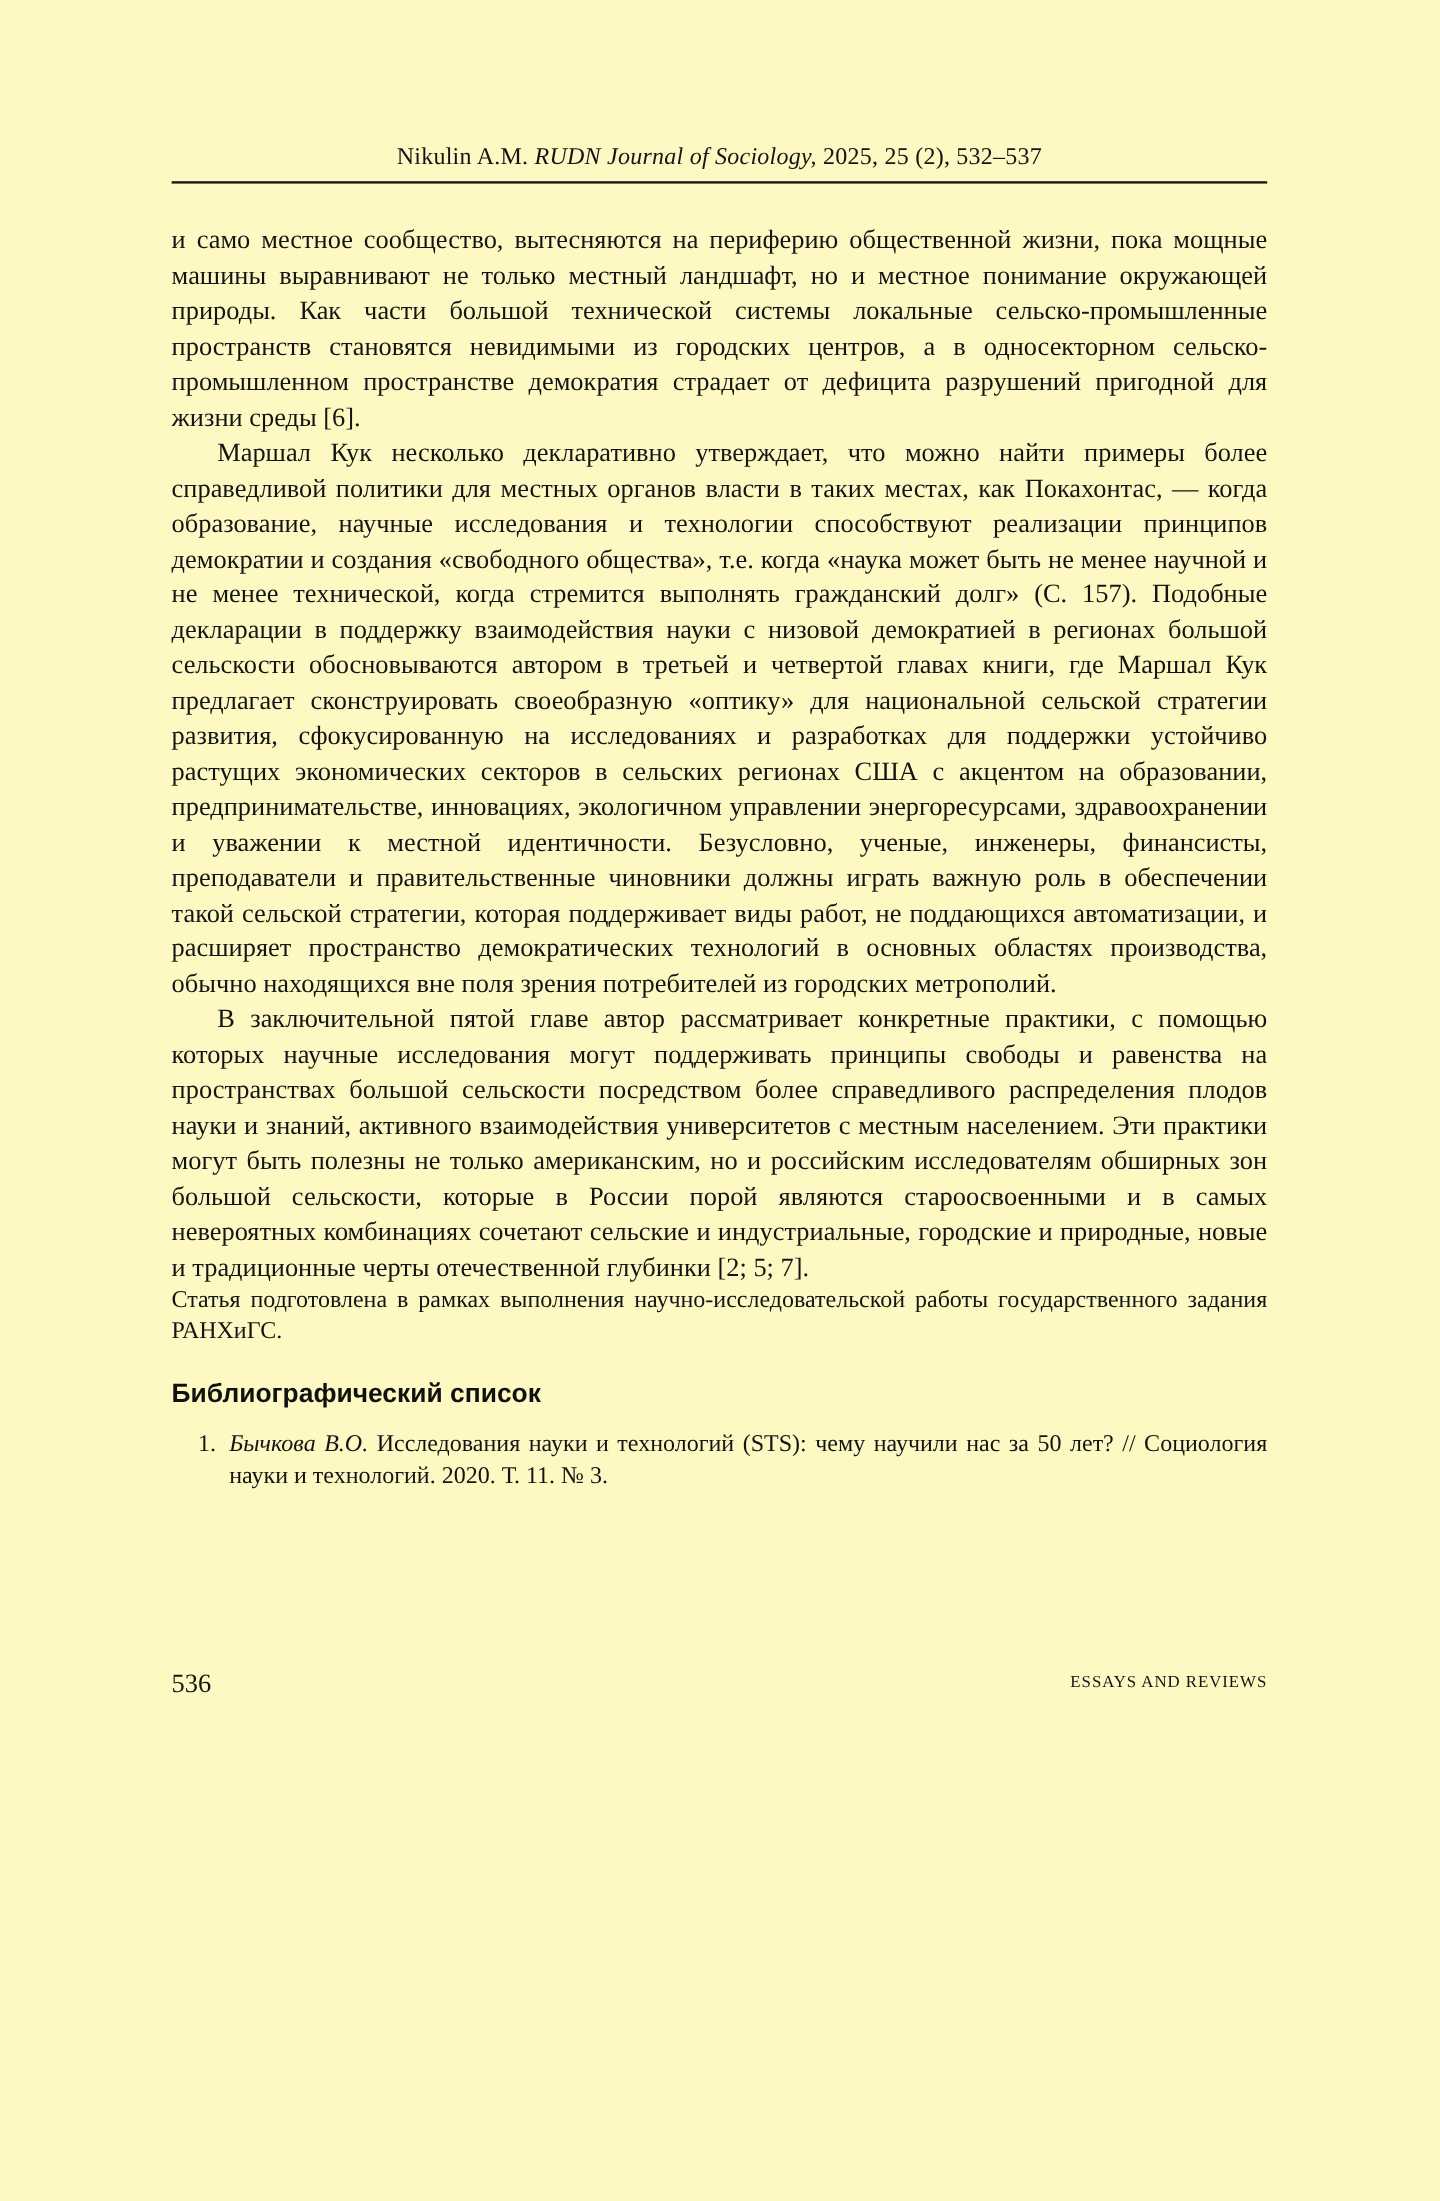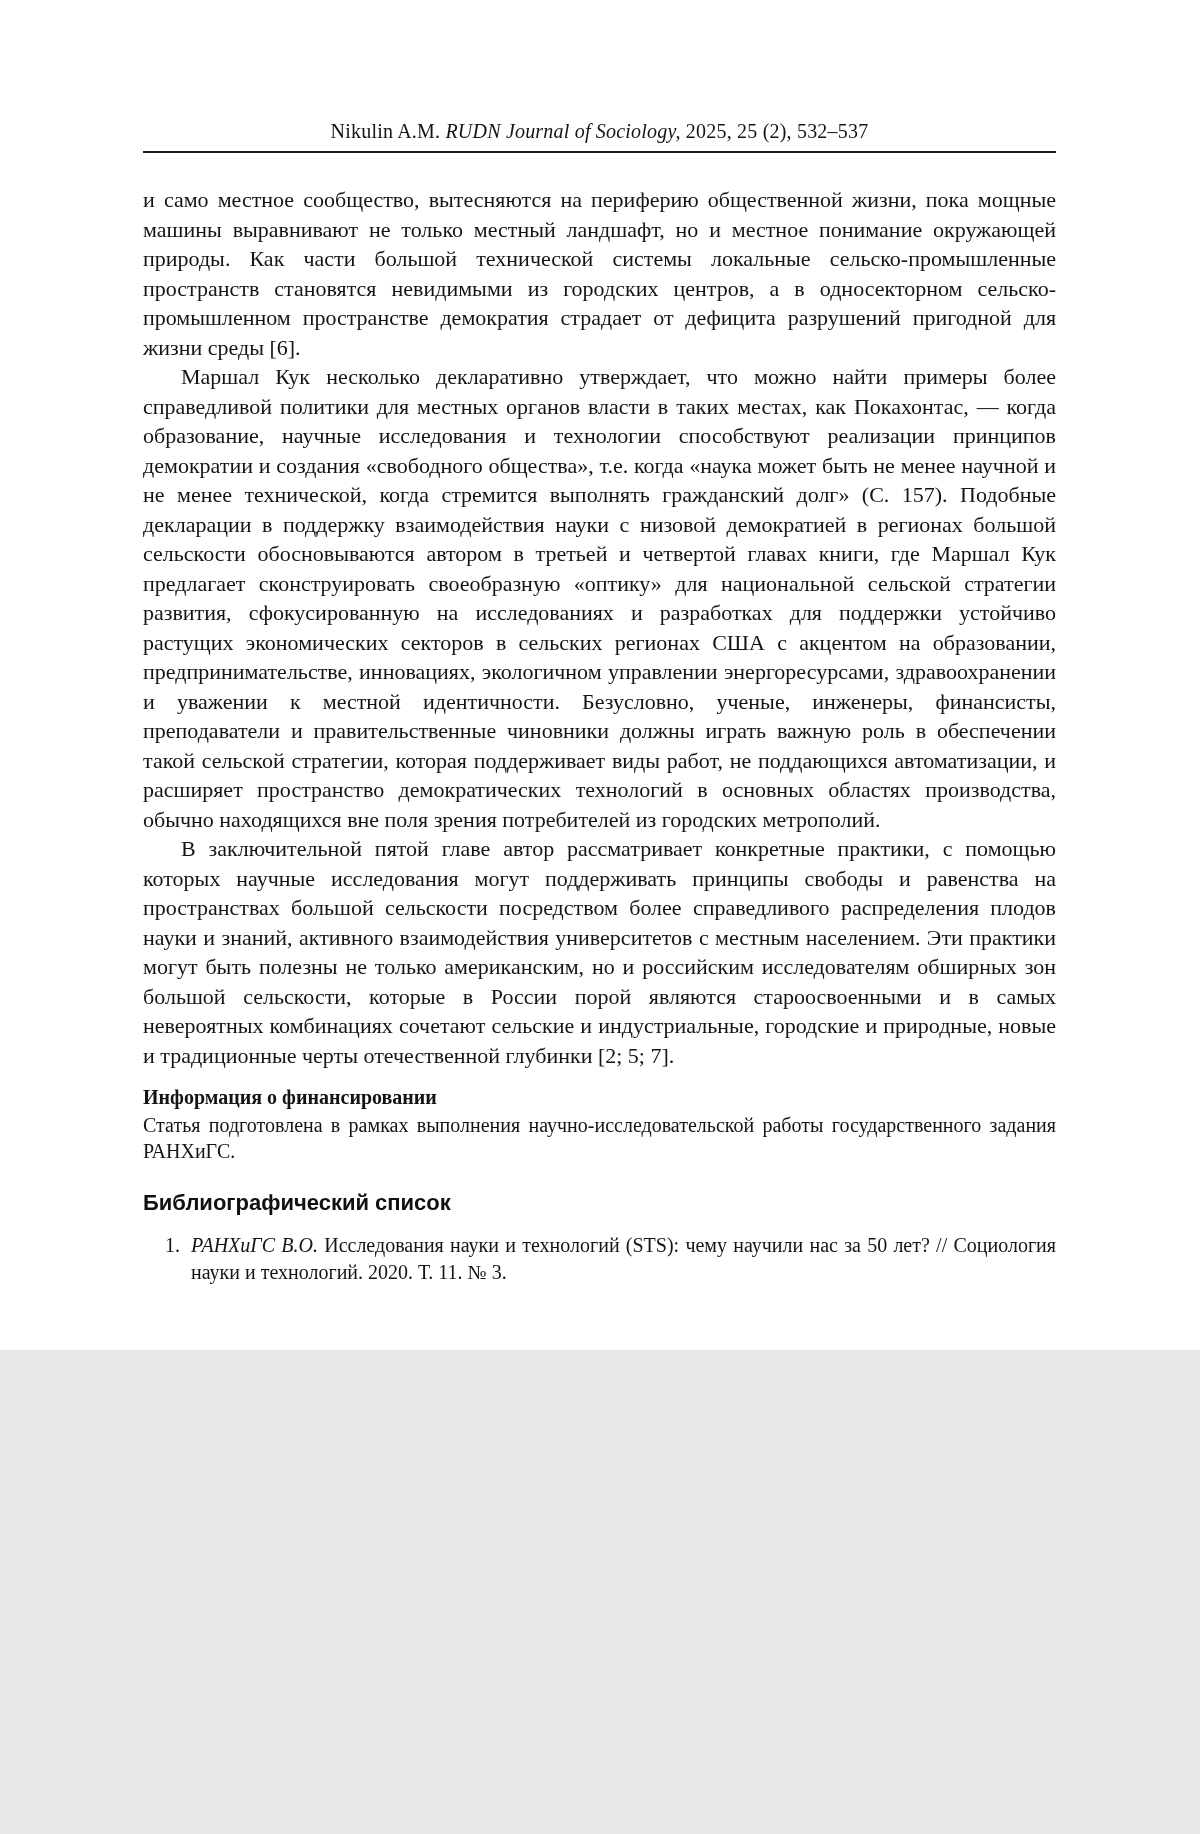--- a/index.html
+++ b/index.html
@@ -3,23 +3,23 @@
 <meta charset="utf-8">
 <style>
   html, body {
     margin: 0;
     padding: 0;
     background: #e8e8e8;
   }
   .page {
     position: relative;
     width: 1200px;
-    height: 1350px;
+    height: 1834px;
     margin: 0 auto;
-    background: #ffffff;
+    background: #fef9c3;
     font-family: "Liberation Serif", serif;
     color: #141414;
     overflow: hidden;
   }
   .content {
     padding: 120px 144px 0 143px;
   }
   .running-head {
     text-align: center;
     font-size: 20px;
@@ -109,28 +109,27 @@
       <span>2025, 25 (2), 532–537</span>
     </div>
 
     <hr class="head-rule">
 
     <div class="body-text">
       <p class="para no-indent">и само местное сообщество, вытесняются на периферию общественной жизни, пока мощные машины выравнивают не только местный ландшафт, но и местное понимание окружающей природы. Как части большой технической системы локальные сельско-промышленные пространств становятся невидимыми из городских центров, а в односекторном сельско-промышленном пространстве демократия страдает от дефицита разрушений пригодной для жизни среды [6].</p>
       <p class="para">Маршал Кук несколько декларативно утверждает, что можно найти примеры более справедливой политики для местных органов власти в таких местах, как Покахонтас, — когда образование, научные исследования и технологии способствуют реализации принципов демократии и создания «свободного общества», т.е. когда «наука может быть не менее научной и не менее технической, когда стремится выполнять гражданский долг» (С. 157). Подобные декларации в поддержку взаимодействия науки с низовой демократией в регионах большой сельскости обосновываются автором в третьей и четвертой главах книги, где Маршал Кук предлагает сконструировать своеобразную «оптику» для национальной сельской стратегии развития, сфокусированную на исследованиях и разработках для поддержки устойчиво растущих экономических секторов в сельских регионах США с акцентом на образовании, предпринимательстве, инновациях, экологичном управлении энергоресурсами, здравоохранении и уважении к местной идентичности. Безусловно, ученые, инженеры, финансисты, преподаватели и правительственные чиновники должны играть важную роль в обеспечении такой сельской стратегии, которая поддерживает виды работ, не поддающихся автоматизации, и расширяет пространство демократических технологий в основных областях производства, обычно находящихся вне поля зрения потребителей из городских метрополий.</p>
       <p class="para">В заключительной пятой главе автор рассматривает конкретные практики, с помощью которых научные исследования могут поддерживать принципы свободы и равенства на пространствах большой сельскости посредством более справедливого распределения плодов науки и знаний, активного взаимодействия университетов с местным населением. Эти практики могут быть полезны не только американским, но и российским исследователям обширных зон большой сельскости, которые в России порой являются староосвоенными и в самых невероятных комбинациях сочетают сельские и индустриальные, городские и природные, новые и традиционные черты отечественной глубинки [2; 5; 7].</p>
 
-      <h3 class="funding-heading">Информация о финансировании</h3>
       <p class="funding-text">Статья подготовлена в рамках выполнения научно-исследовательской работы государственного задания РАНХиГС.</p>
 
       <h2 class="biblio-heading">Библиографический список</h2>
 
       <p class="ref">
         <span class="ref-num">1.</span>
-        <i>РАНХиГС В.О.</i>
+        <i>Бычкова В.О.</i>
         <span>Исследования науки и технологий (STS): чему научили нас за 50 лет? // Социология науки и технологий. 2020. Т. 11. № 3.</span>
       </p>
     </div>
 
   </div>
 
   <div class="page-footer">
     <span class="page-number">536</span>
     <span class="section-title">ESSAYS AND REVIEWS</span>
   </div>

